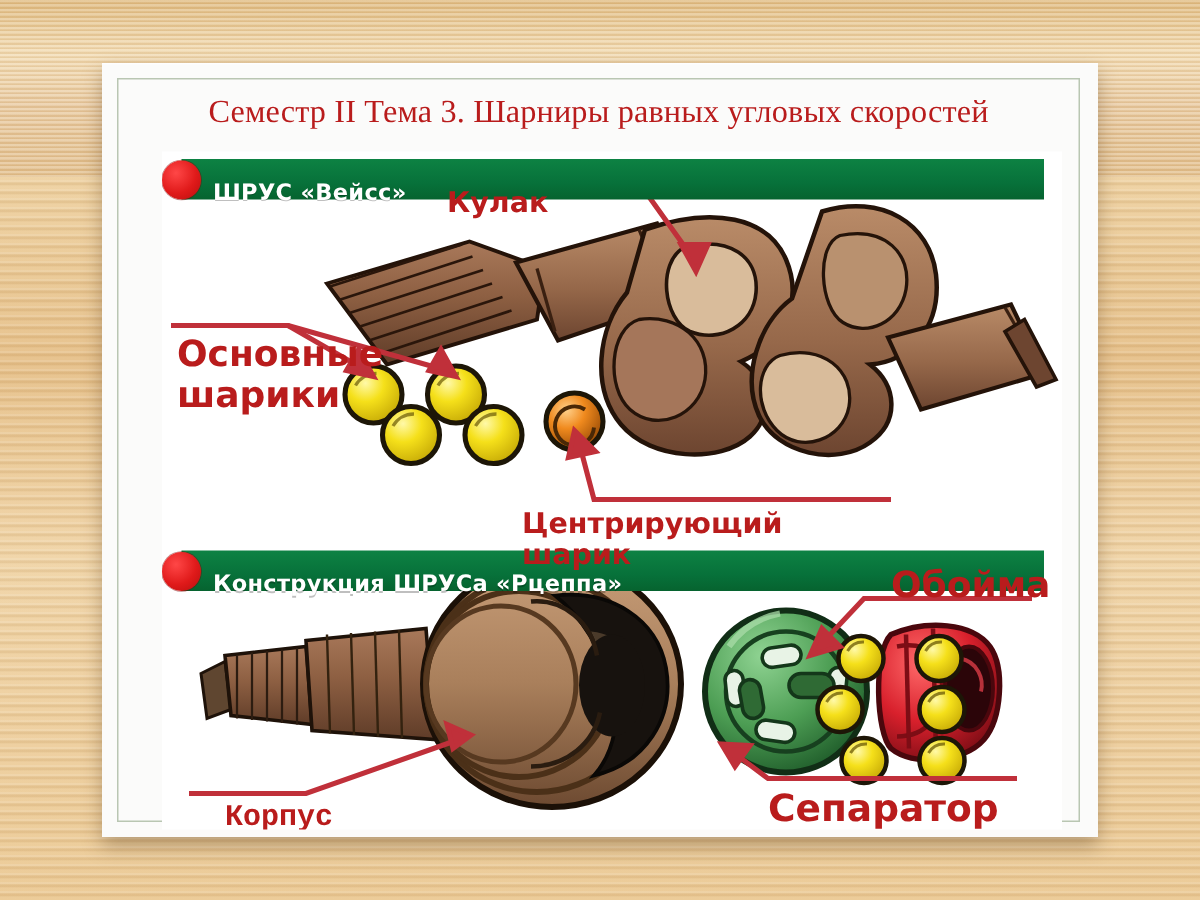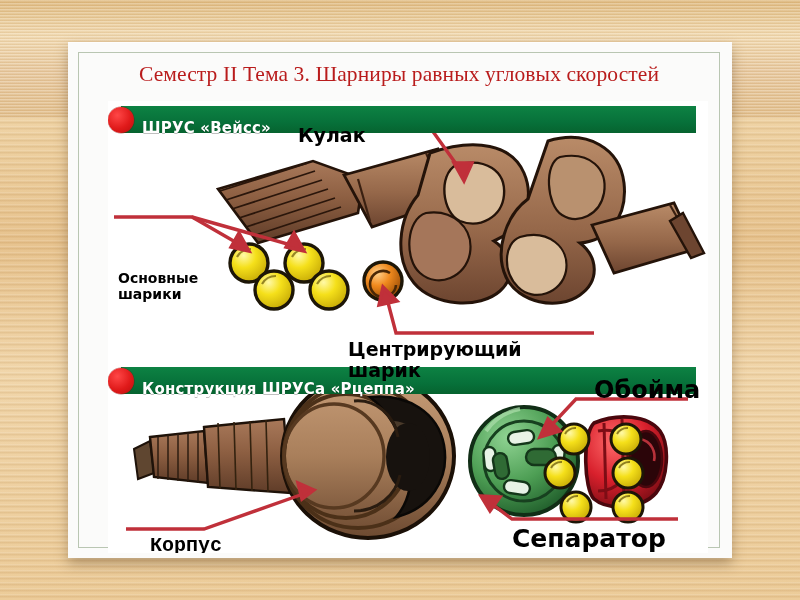--- a/index.html
+++ b/index.html
@@ -78,21 +78,21 @@
     text-shadow:0 1px 0 rgba(0,0,0,.25);
     font-family:"DejaVu Sans",sans-serif;
     margin-top:16px;
   }
   #banner1{left:13px;top:5px;width:575px;}
   #banner2{left:13px;top:266px;width:575px;}
 
   
   .lbl{
     position:absolute;font-family:"DejaVu Sans",sans-serif;
-    font-weight:bold;color:#000000;line-height:1.12;white-space:nowrap;
+    font-weight:bold;color:#b91c1c;line-height:1.12;white-space:nowrap;
   }
 
   svg.art{position:absolute;left:0;top:0;width:600px;height:452px;}
 </style>
 </head>
 <body>
 
 <div id="stage">
 
   <div class="wood"></div>
@@ -303,21 +303,21 @@
 
     <div class="banner" id="banner2">
       <span class="bullet"></span>
       <span class="btext">Конструкция ШРУСа «Рцеппа»</span>
     </div>
 
     <div class="lbl" style="left:190px;top:24px;font-size:19px;">
       <div>Кулак</div>
     </div>
 
-    <div class="lbl" style="left:10px;top:122px;font-size:14px;margin-top:48px;">
+    <div class="lbl" style="left:10px;top:122px;font-size:24px;">
       <div>Основные</div>
       <div>шарики</div>
     </div>
 
     <div class="lbl" style="left:240px;top:238px;font-size:19px;">
       <div>Центрирующий</div>
       <div>шарик</div>
     </div>
 
     <div class="lbl" style="left:42px;top:434px;font-size:20px;font-family:Liberation Mono, monospace;">

